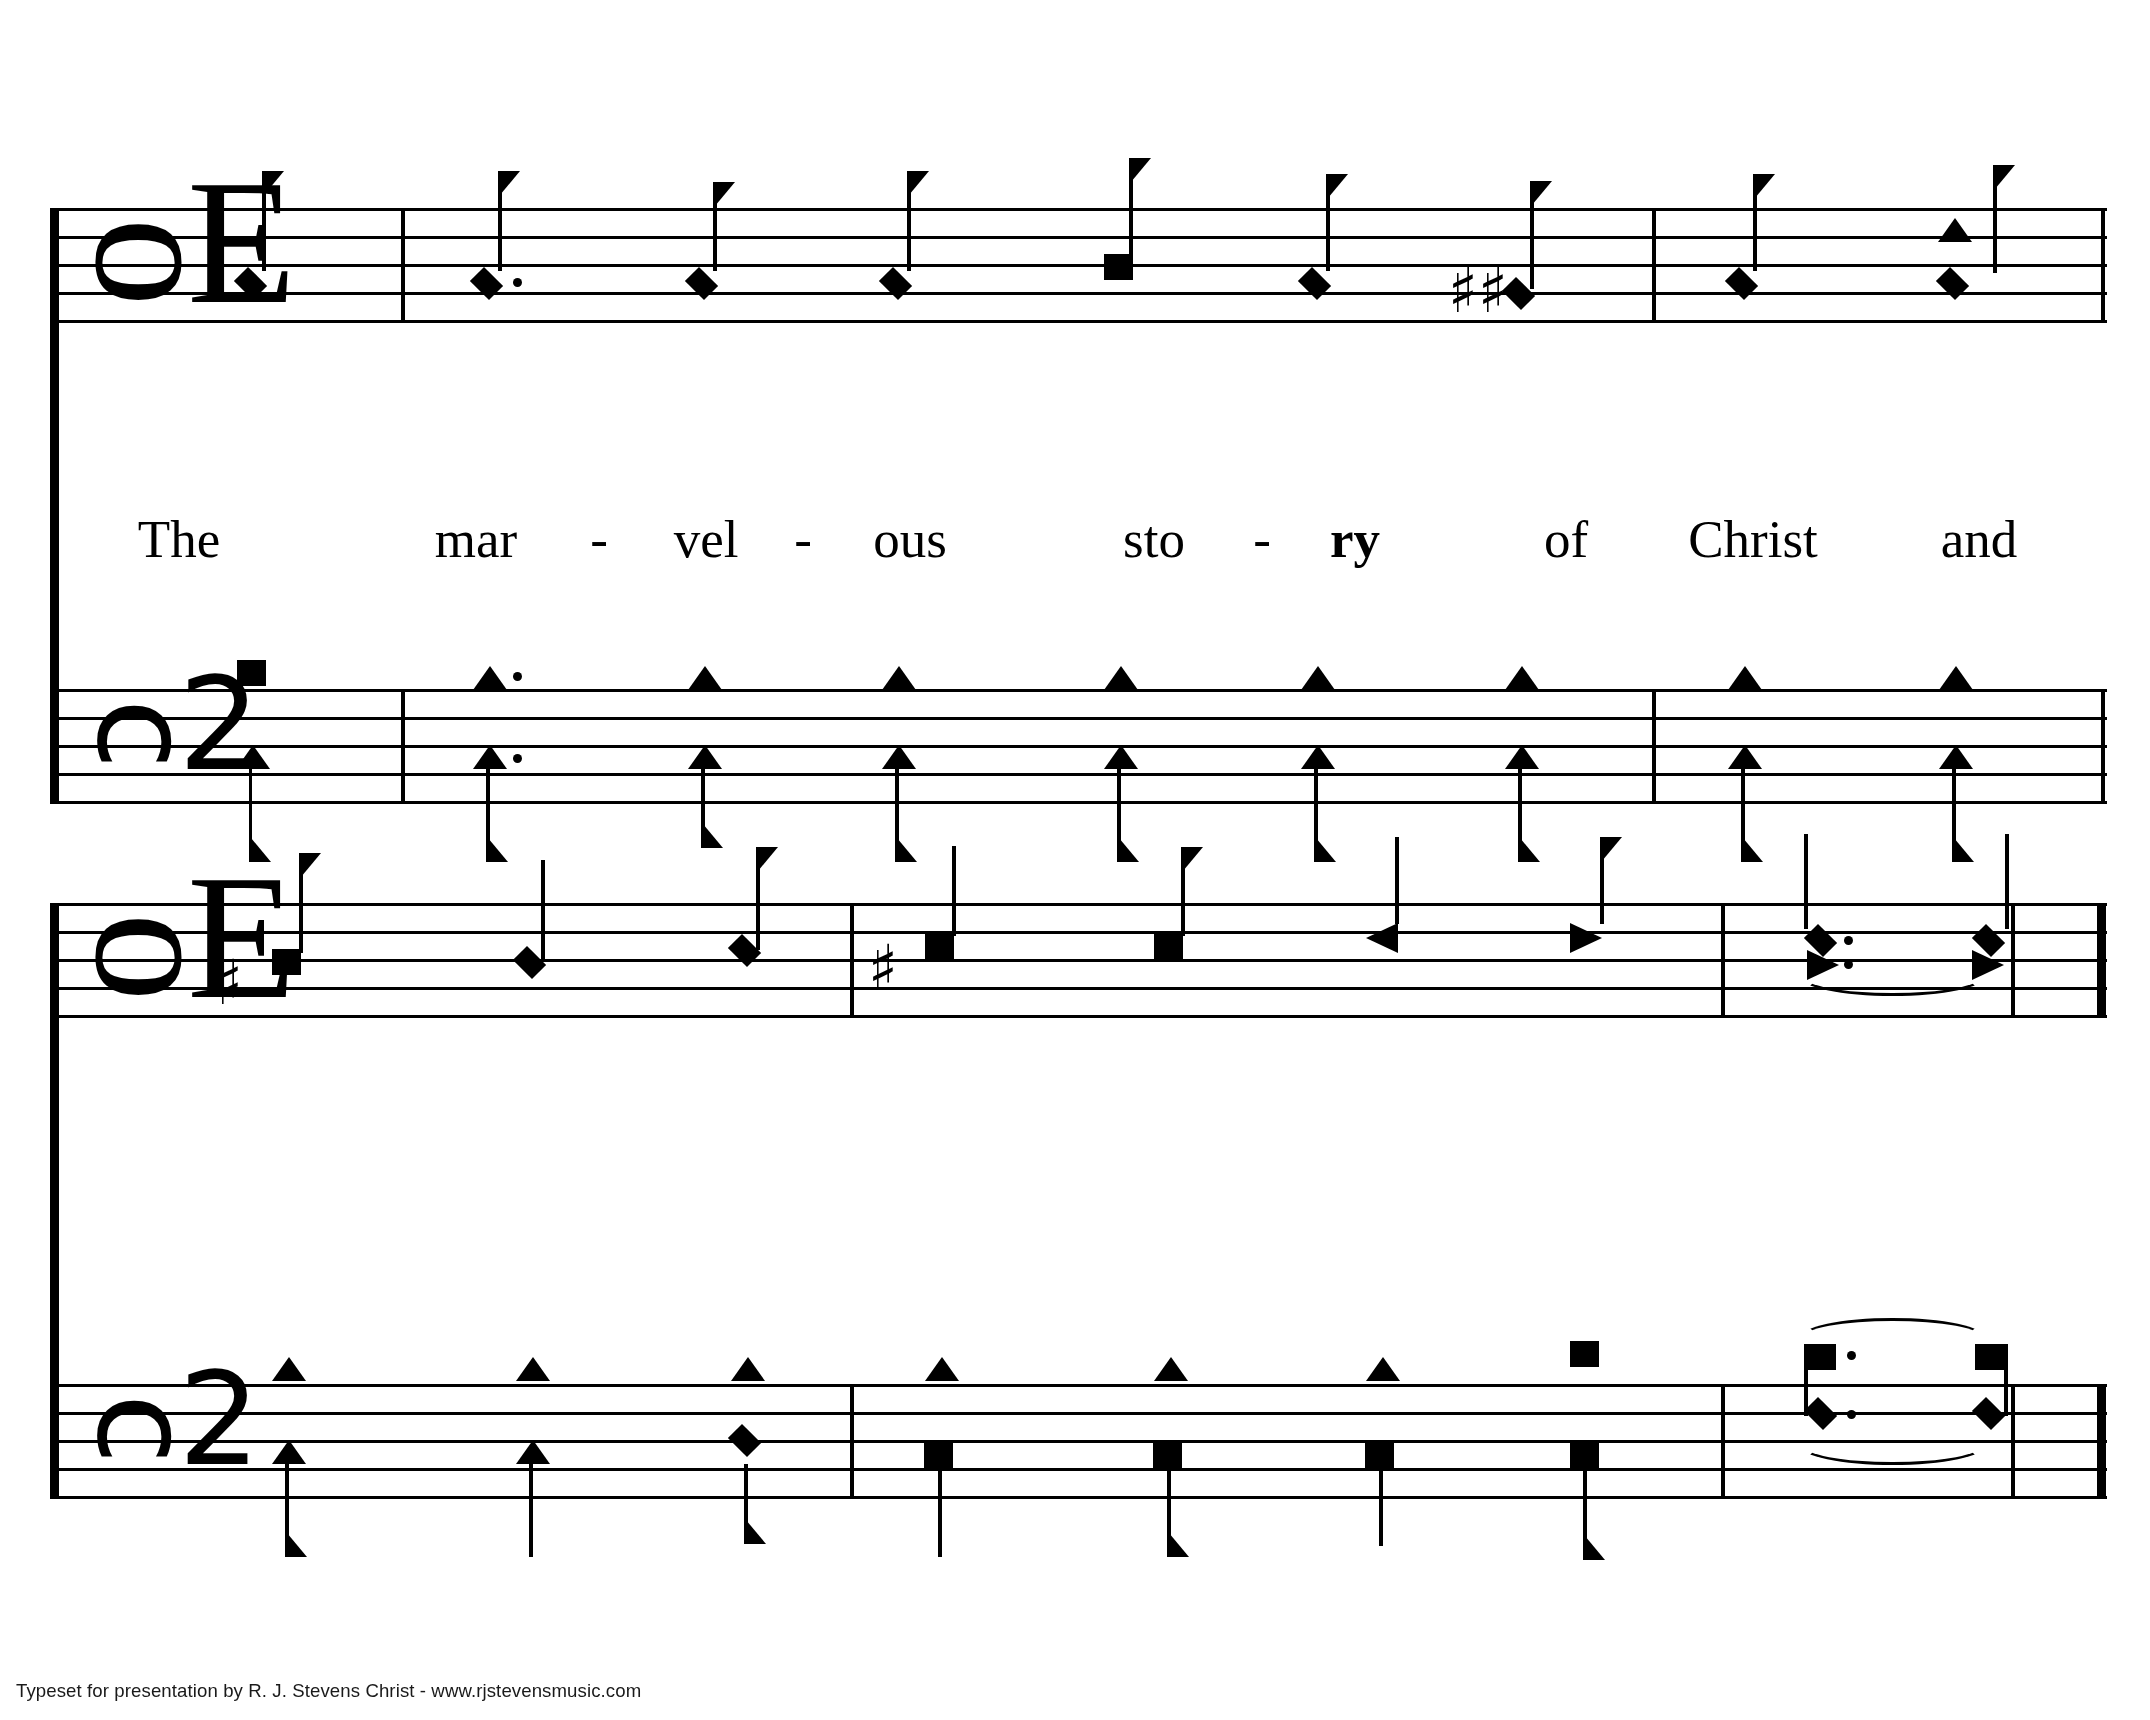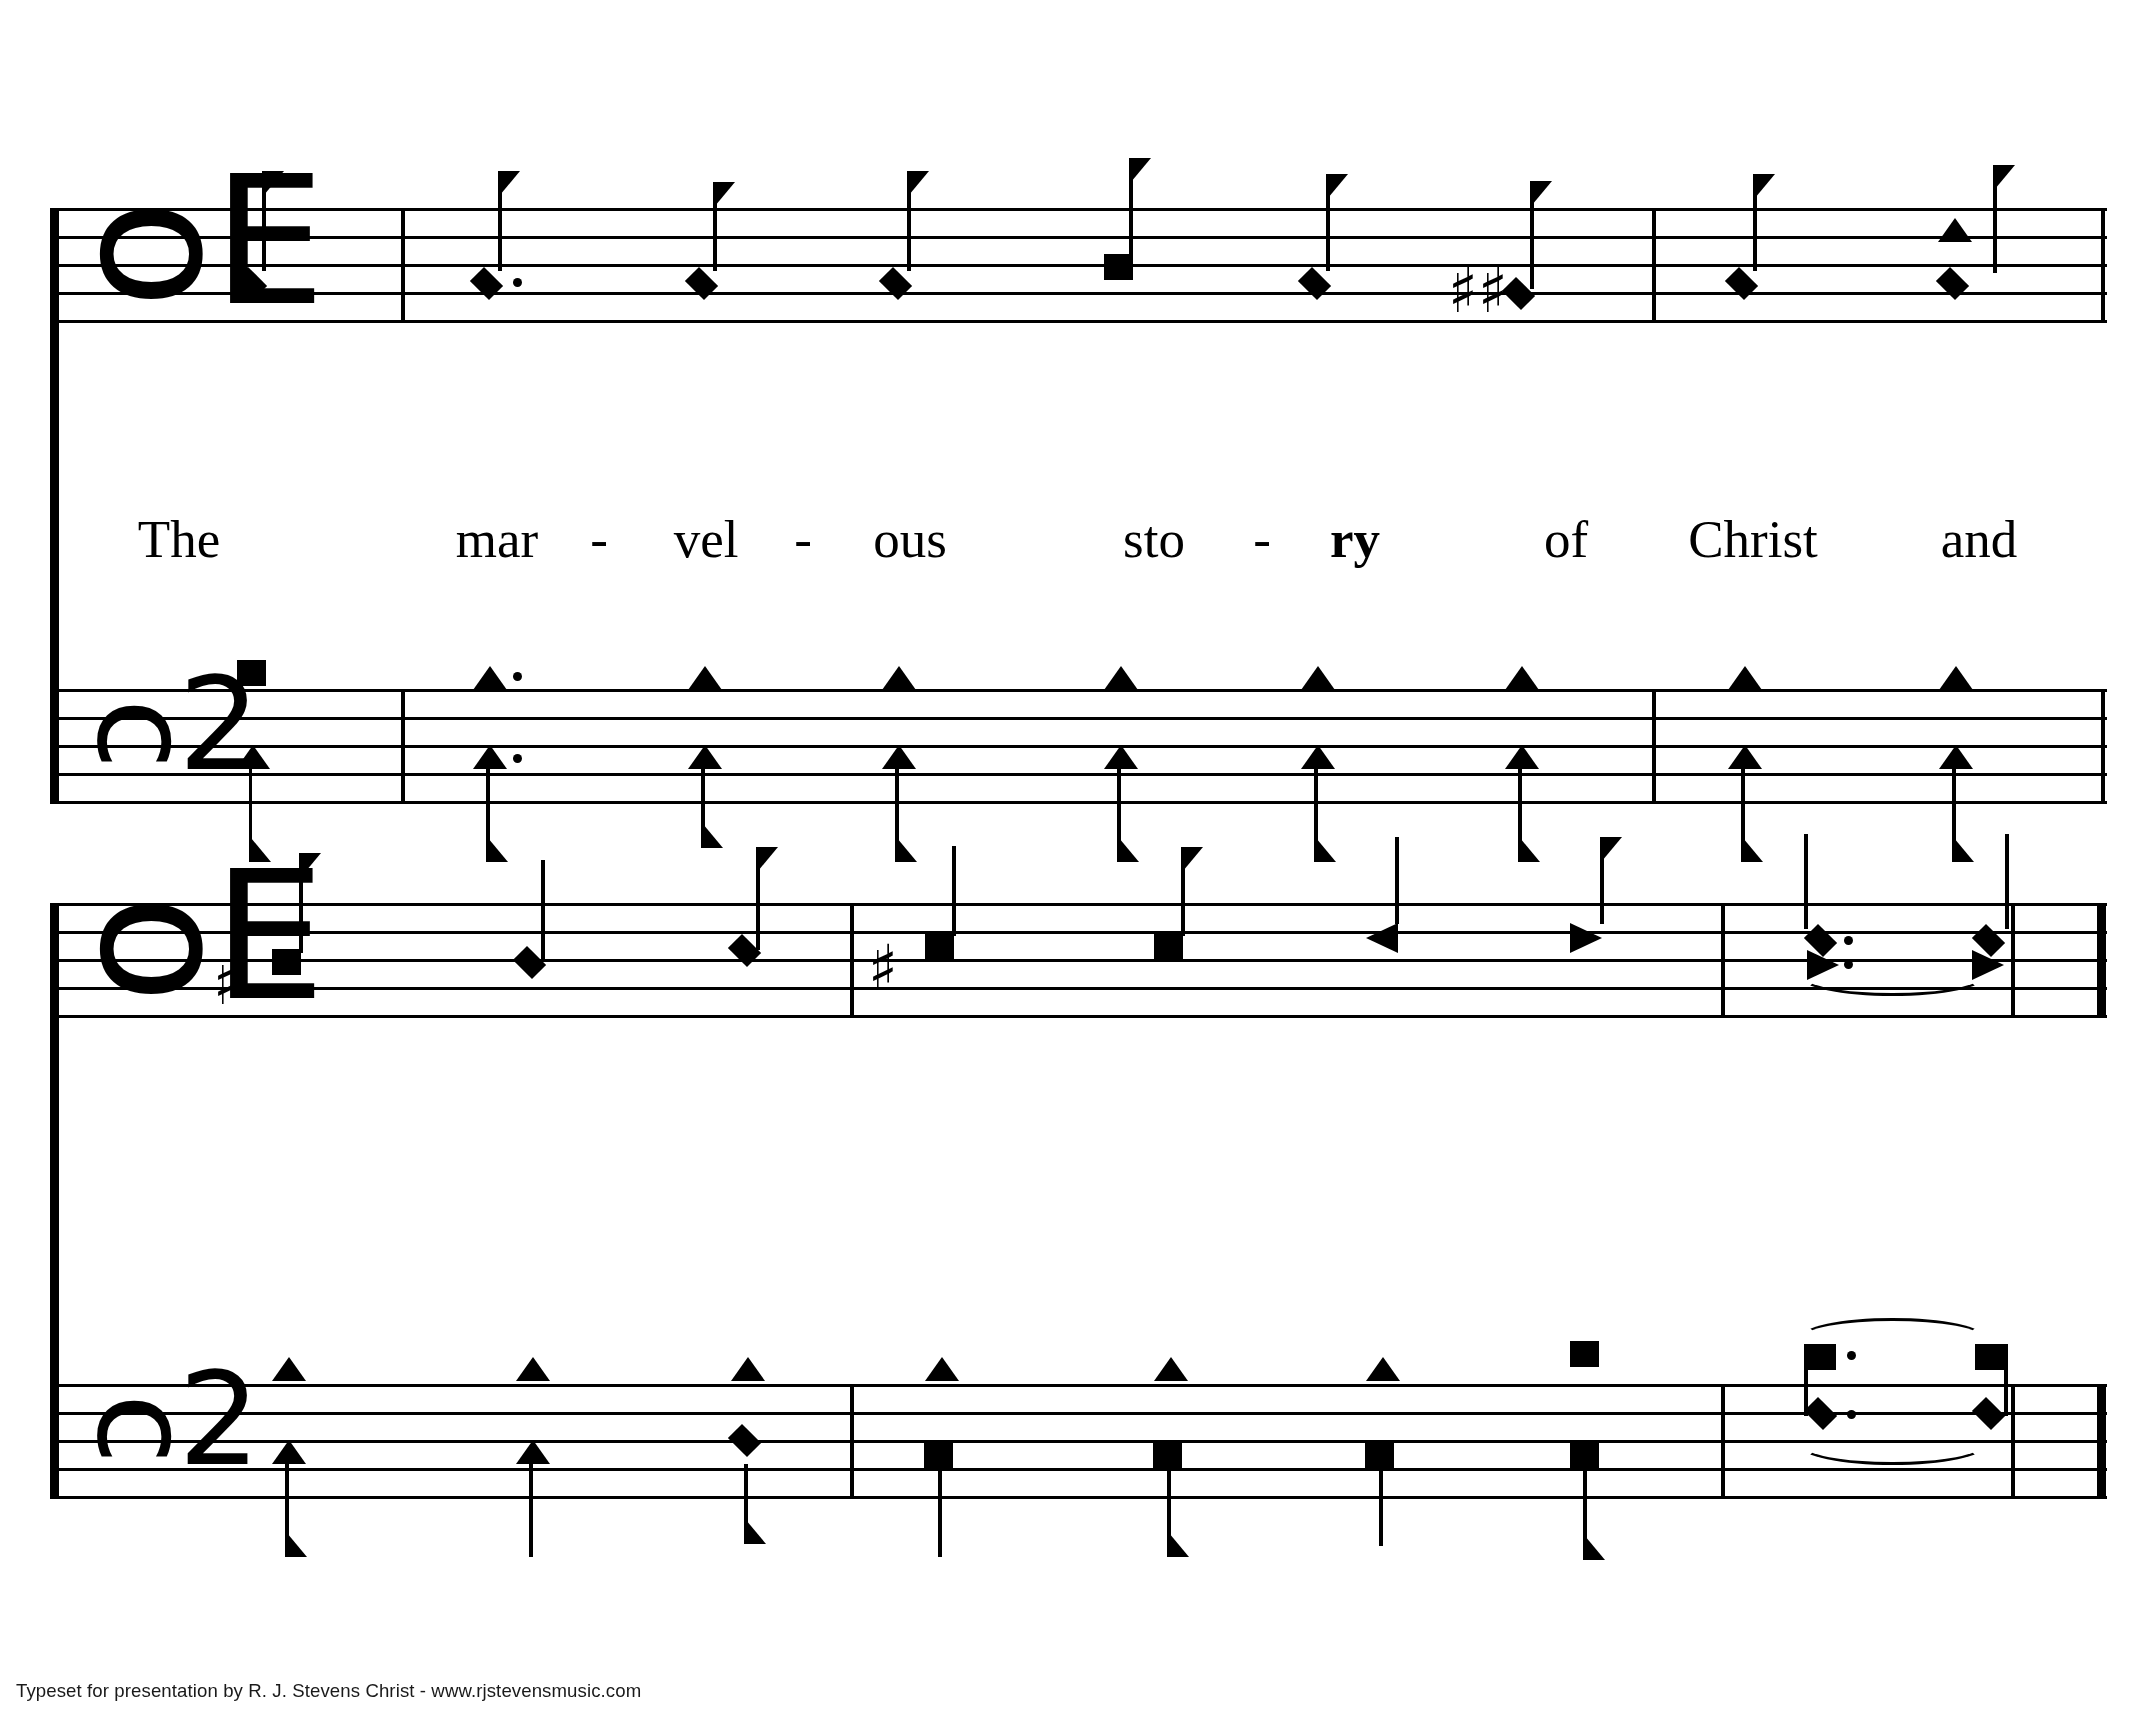--- a/index.html
+++ b/index.html
@@ -66,21 +66,21 @@
   }
 
   
   .clef {
     position: absolute;
     font-family: "DejaVu Sans", sans-serif;
     color: #000;
     line-height: 1;
     user-select: none;
   }
-  .clef.treble { font-size: 179px; }
+  .clef.treble { font-size: 179px; font-family: Liberation Serif, serif; }
   .clef.bass  { font-size: 129px; text-align: right; }
 
   
   .note { position: absolute; }
   .stem {
     position: absolute;
     width: 3.6px;
     background: #000;
   }
   .flag {
@@ -263,21 +263,21 @@
       <div class="note" style="left:1939px; top:0;">
         <div class="head diamond" style="left:0; top:62px;"></div>
         <div class="head tri-up" style="left:-1.4px; top:10px;"></div>
         <div class="stem" style="left:54px; top:-43px; height:108px;"></div>
         <div class="flag" style="left:56px; top:-43px;"></div>
       </div>
     </div>
 
     <div class="lyrics" style="top:401px;">
       <span class="lyric" style="left:179px;">The</span>
-      <span class="lyric" style="left:497px;text-align:center;">mar</span>
+      <span class="lyric" style="left:476px;text-align:center;">mar</span>
       <span class="lyric-hyphen" style="left:599px;">-</span>
       <span class="lyric" style="left:706px;">vel</span>
       <span class="lyric-hyphen" style="left:803px;">-</span>
       <span class="lyric" style="left:910px;">ous</span>
       <span class="lyric" style="left:1154px;">sto</span>
       <span class="lyric-hyphen" style="left:1262px;">-</span>
       <span class="lyric" style="left:1355px;font-weight:bold;">ry</span>
       <span class="lyric" style="left:1566px;">of</span>
       <span class="lyric" style="left:1753px;">Christ</span>
       <span class="lyric" style="left:1979px;">and</span>

